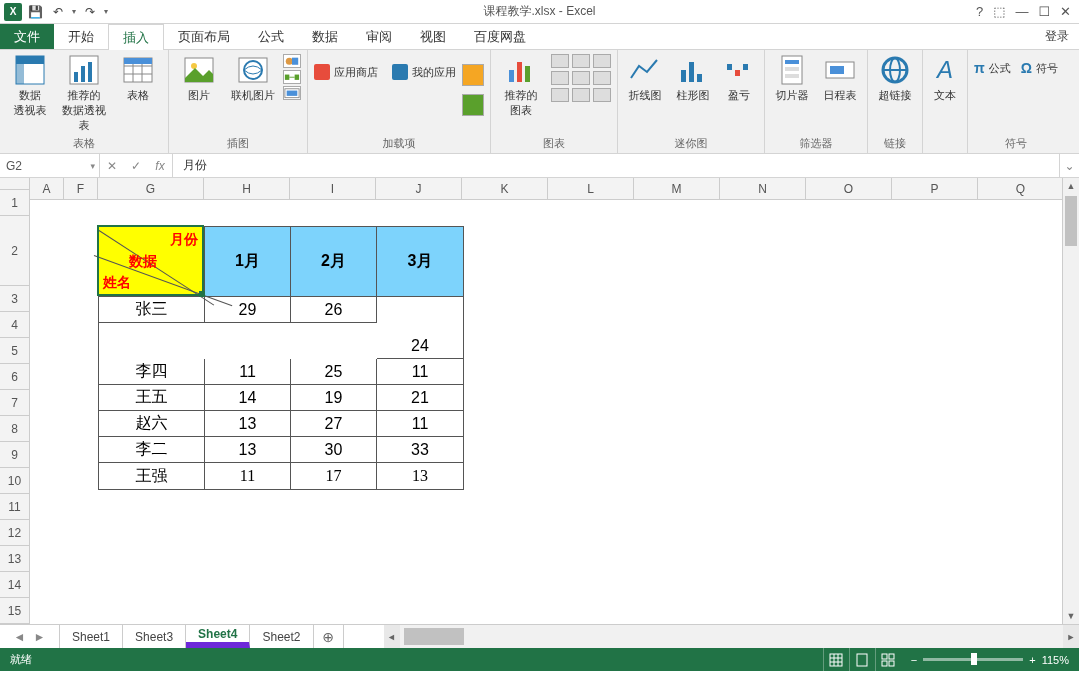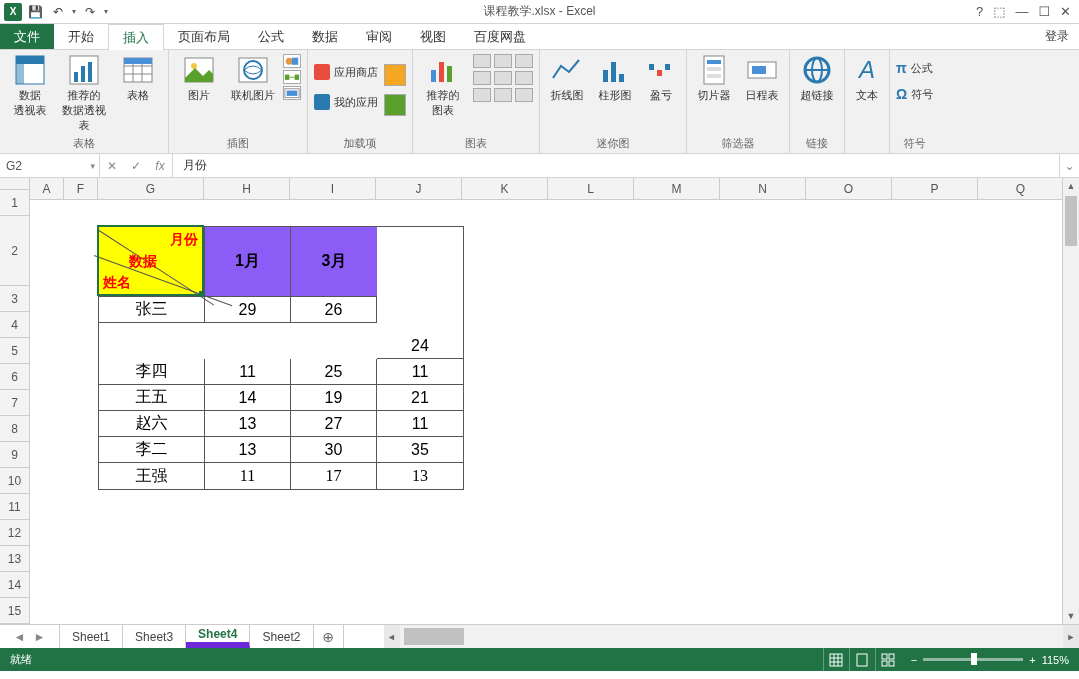--- a/index.html
+++ b/index.html
@@ -22,21 +22,21 @@
 .tab.active { background: #fff; color: #217346; border-left:1px solid #d4d4d4; border-right:1px solid #d4d4d4; border-top: 1px solid #d4d4d4; margin-bottom:-1px; }
 .login { margin-left: auto; padding: 0 10px; display:flex; align-items:center; color:#444; }
 
 
 .ribbon { height: 104px; background: #f1f1f1; border-bottom: 1px solid #d4d4d4; display: flex; align-items: stretch; }
 .group { border-right: 1px solid #d4d4d4; display: flex; flex-direction: column; padding: 4px 6px 2px 6px; }
 .group-body { flex: 1; display: flex; align-items: flex-start; gap: 6px; }
 .group-label { text-align: center; font-size: 11px; color: #666; padding-top: 2px; }
 .big-btn { display: flex; flex-direction: column; align-items: center; width: 48px; font-size: 11px; color: #333; gap: 2px; }
 .big-btn .ico { width: 32px; height: 32px; display: flex; align-items:center; justify-content:center; }
-.small-stack { display:flex; flex-direction:column; gap:3px; }
+.small-stack { display:flex; flex-direction:row; gap:3px; }
 .small-btn { display:flex; align-items:center; gap:4px; font-size:11px; color:#333; }
 .ico svg { width: 100%; height: 100%; }
 .mini-col { display:flex; flex-direction:column; gap:2px; }
 .mini-ico { width:18px; height:14px; background:#ddd; border:1px solid #aaa; }
 
 
 .fbar { height: 24px; display: flex; align-items: stretch; border-bottom: 1px solid #d4d4d4; background:#fff; }
 .name-box { width: 100px; border-right: 1px solid #d4d4d4; padding: 0 6px; display:flex; align-items:center; color:#555; position:relative;}
 .name-box::after{ content:"▾"; font-size:9px; color:#888; position:absolute; right:4px;}
 .fb-btns { display:flex; align-items:center; border-right:1px solid #d4d4d4; }
@@ -56,21 +56,21 @@
 .cells { position:relative; flex:1; background:#fff; }
 .selection { position:absolute; border:2px solid #217346; pointer-events:none;}
 .sel-handle { position:absolute; width:6px; height:6px; background:#217346; right:-3px; bottom:-3px;}
 
 
 .data-table { position:absolute; border:1px solid #555; }
 .dt-row { display:flex; }
 .dt-cell { border-right:1px solid #555; border-bottom:1px solid #555; display:flex; align-items:center; justify-content:center; font-size:16px; color:#000;}
 .dt-row:last-child .dt-cell { border-bottom:none;font-family:Liberation Serif, serif; }
 .dt-cell:last-child { border-right:none; }
-.hdr { background:#8b5cf6; font-weight:bold; }
+.hdr { background:#7dd3fc; font-weight:bold; }
 .corner-cell { position:relative; background:#ffff00;}
 .corner-cell .diag1 { position:absolute; width:140%; height:1px; background:#555; top:40%; left:-5%; transform:rotate(20deg); transform-origin:left;}
 .corner-cell .diag2 { position:absolute; width:130%; height:1px; background:#555; top:5%; left:0; transform:rotate(33deg); transform-origin:left;}
 .corner-cell span { position:absolute; font-size:14px; font-weight:bold; color:#ff0000;}
 
 .v-scroll { position:absolute; right:0; top:0; width:17px; height:100%; background:#f1f1f1; border-left:1px solid #ccc;}
 .v-scroll .thumb { position:absolute; left:2px; right:2px; top:18px; height:50px; background:#c1c1c1;}
 .v-scroll .arrow { position:absolute; left:0; right:0; height:16px; text-align:center; font-size:9px; color:#666; line-height:16px;}
 
 
@@ -428,20 +428,21 @@
 
       <div class="dt-row">
             <div class="dt-cell hdr corner-cell" style="width: 106px; height: 70px;">
               <div class="diag1"></div>
               <div class="diag2"></div>
               <span style="top:4px;right:6px">月份</span>
               <span style="top:26px;left:30px">数据</span>
               <span style="bottom:4px;left:4px">姓名</span>
             </div>
             <div class="dt-cell hdr" style="width: 86px; height: 70px;">1月</div>
+            <div class="dt-cell hdr" style="width: 86px; height: 70px;">2月</div>
             <div class="dt-cell hdr" style="width: 86px; height: 70px;">3月</div>
           </div>
           <div class="dt-row">
             <div class="dt-cell" style="width: 106px; height: 26px;">张三</div>
             <div class="dt-cell" style="width: 86px; height: 26px;">29</div>
             <div class="dt-cell" style="width: 86px; height: 26px;">26</div>
             <div class="dt-cell" style="width: 86px; height: 26px; margin-top: 36px;">24</div>
           </div>
           <div class="dt-row">
             <div class="dt-cell" style="width: 106px; height: 26px;">李四</div>
@@ -458,21 +459,21 @@
           <div class="dt-row">
             <div class="dt-cell" style="width: 106px; height: 26px;">赵六</div>
             <div class="dt-cell" style="width: 86px; height: 26px;">13</div>
             <div class="dt-cell" style="width: 86px; height: 26px;">27</div>
             <div class="dt-cell" style="width: 86px; height: 26px;">11</div>
           </div>
           <div class="dt-row">
             <div class="dt-cell" style="width: 106px; height: 26px;">李二</div>
             <div class="dt-cell" style="width: 86px; height: 26px;">13</div>
             <div class="dt-cell" style="width: 86px; height: 26px;">30</div>
-            <div class="dt-cell" style="width: 86px; height: 26px;">35</div>
+            <div class="dt-cell" style="width: 86px; height: 26px;">33</div>
           </div>
           <div class="dt-row">
             <div class="dt-cell" style="width: 106px; height: 26px;">王强</div>
             <div class="dt-cell" style="width: 86px; height: 26px;">11</div>
             <div class="dt-cell" style="width: 86px; height: 26px;">17</div>
             <div class="dt-cell" style="width: 86px; height: 26px;">13</div>
           </div>
         </div>
 
       <div class="selection" style="left:67px; top:25px; width:107px; height:71px;">

